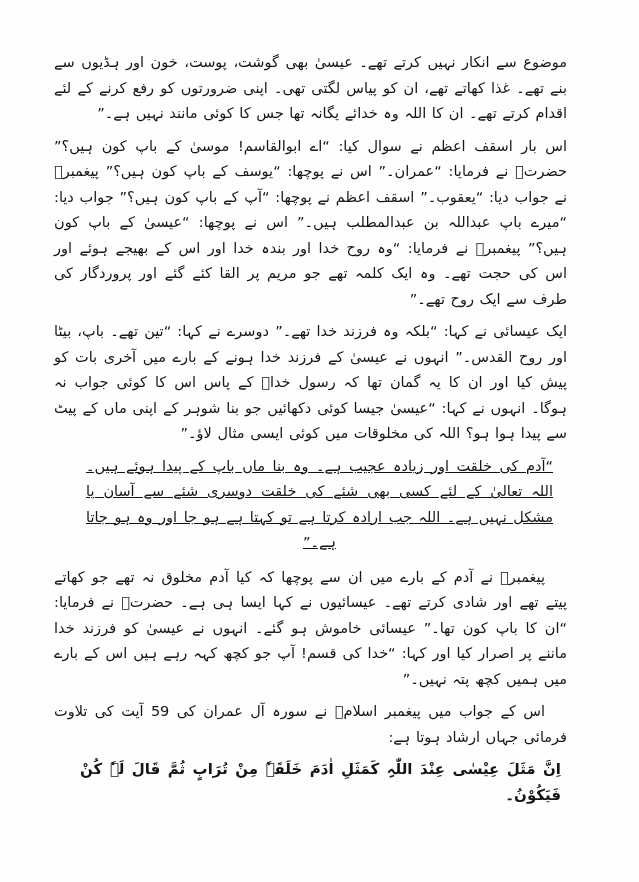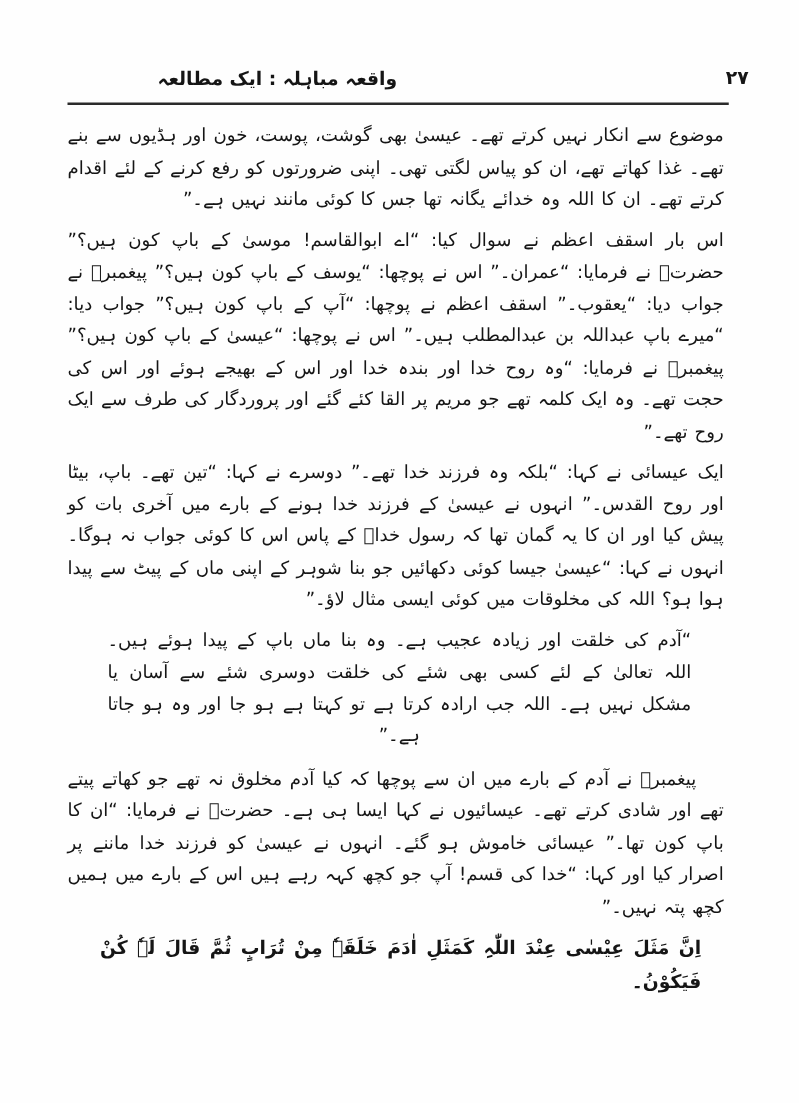--- a/index.html
+++ b/index.html
@@ -39,65 +39,63 @@
   }
   .page-number {
     position: absolute;
     right: -16px;
     top: 3px;
     font-weight: bold;
     font-size: 15px;
   }
   .body-text p,
   .body-text blockquote {
-    margin: 0 4px 7px 0;
+    margin: 0 16px 7px 0;
     font-size: 14.5px;
     line-height: 25.5px;
     text-align: justify;
     word-spacing: 1px;
   }
   .indent-first {
     text-indent: 22px; 
   }
   blockquote.hadith-quote {
     margin: 2px 30px 9px 32px;
     text-align: justify;
     text-align-last: center;
+    text-decoration: underline;
   }
   .verse-block {
     margin: 2px 22px 0 26px !important;
   }
   .verse-arabic {
     font-weight: bold;
     font-size: 15px;
   }
 </style>
 </head>
 <body>
 
 <div class="page">
 
-  <div class="page-header">
-    <span class="running-title">واقعہ مباہلہ : ایک مطالعہ</span>
-    <span class="page-number">۲۷</span>
-  </div>
 
   <div class="body-text">
 
     <p>موضوع سے انکار نہیں کرتے تھے۔ عیسیٰ بھی گوشت، پوست، خون اور ہڈیوں سے بنے تھے۔ غذا کھاتے تھے، ان کو پیاس لگتی تھی۔ اپنی ضرورتوں کو رفع کرنے کے لئے اقدام کرتے تھے۔ ان کا اللہ وہ خدائے یگانہ تھا جس کا کوئی مانند نہیں ہے۔”</p>
 
     <p>اس بار اسقف اعظم نے سوال کیا: “اے ابوالقاسم! موسیٰ کے باپ کون ہیں؟” حضرتؑ نے فرمایا: “عمران۔” اس نے پوچھا: “یوسف کے باپ کون ہیں؟” پیغمبرؐ نے جواب دیا: “یعقوب۔” اسقف اعظم نے پوچھا: “آپ کے باپ کون ہیں؟” جواب دیا: “میرے باپ عبداللہ بن عبدالمطلب ہیں۔” اس نے پوچھا: “عیسیٰ کے باپ کون ہیں؟” پیغمبرؐ نے فرمایا: “وہ روح خدا اور بندہ خدا اور اس کے بھیجے ہوئے اور اس کی حجت تھے۔ وہ ایک کلمہ تھے جو مریم پر القا کئے گئے اور پروردگار کی طرف سے ایک روح تھے۔”</p>
 
     <p>ایک عیسائی نے کہا: “بلکہ وہ فرزند خدا تھے۔” دوسرے نے کہا: “تین تھے۔ باپ، بیٹا اور روح القدس۔” انہوں نے عیسیٰ کے فرزند خدا ہونے کے بارے میں آخری بات کو پیش کیا اور ان کا یہ گمان تھا کہ رسول خداؐ کے پاس اس کا کوئی جواب نہ ہوگا۔ انہوں نے کہا: “عیسیٰ جیسا کوئی دکھائیں جو بنا شوہر کے اپنی ماں کے پیٹ سے پیدا ہوا ہو؟ اللہ کی مخلوقات میں کوئی ایسی مثال لاؤ۔”</p>
 
 
     <blockquote class="hadith-quote">“آدم کی خلقت اور زیادہ عجیب ہے۔ وہ بنا ماں باپ کے پیدا ہوئے ہیں۔ اللہ تعالیٰ کے لئے کسی بھی شئے کی خلقت دوسری شئے سے آسان یا مشکل نہیں ہے۔ اللہ جب ارادہ کرتا ہے تو کہتا ہے ہو جا اور وہ ہو جاتا ہے۔”</blockquote>
 
     <p class="indent-first">پیغمبرؐ نے آدم کے بارے میں ان سے پوچھا کہ کیا آدم مخلوق نہ تھے جو کھاتے پیتے تھے اور شادی کرتے تھے۔ عیسائیوں نے کہا ایسا ہی ہے۔ حضرتؑ نے فرمایا: “ان کا باپ کون تھا۔” عیسائی خاموش ہو گئے۔ انہوں نے عیسیٰ کو فرزند خدا ماننے پر اصرار کیا اور کہا: “خدا کی قسم! آپ جو کچھ کہہ رہے ہیں اس کے بارے میں ہمیں کچھ پتہ نہیں۔”</p>
 
+    <p class="indent-first">اس کے جواب میں پیغمبر اسلامؐ نے سورہ آل عمران کی 59 آیت کی تلاوت فرمائی جہاں ارشاد ہوتا ہے:</p>
 
     <p class="verse-block">
       <span class="verse-arabic">اِنَّ مَثَلَ عِیْسٰی عِنْدَ اللّٰہِ کَمَثَلِ اٰدَمَ خَلَقَہٗ مِنْ تُرَابٍ ثُمَّ قَالَ لَہٗ کُنْ فَیَکُوْنُ۔</span>
       <span> </span>
       
     </p>
 
   </div>
 </div>
 

